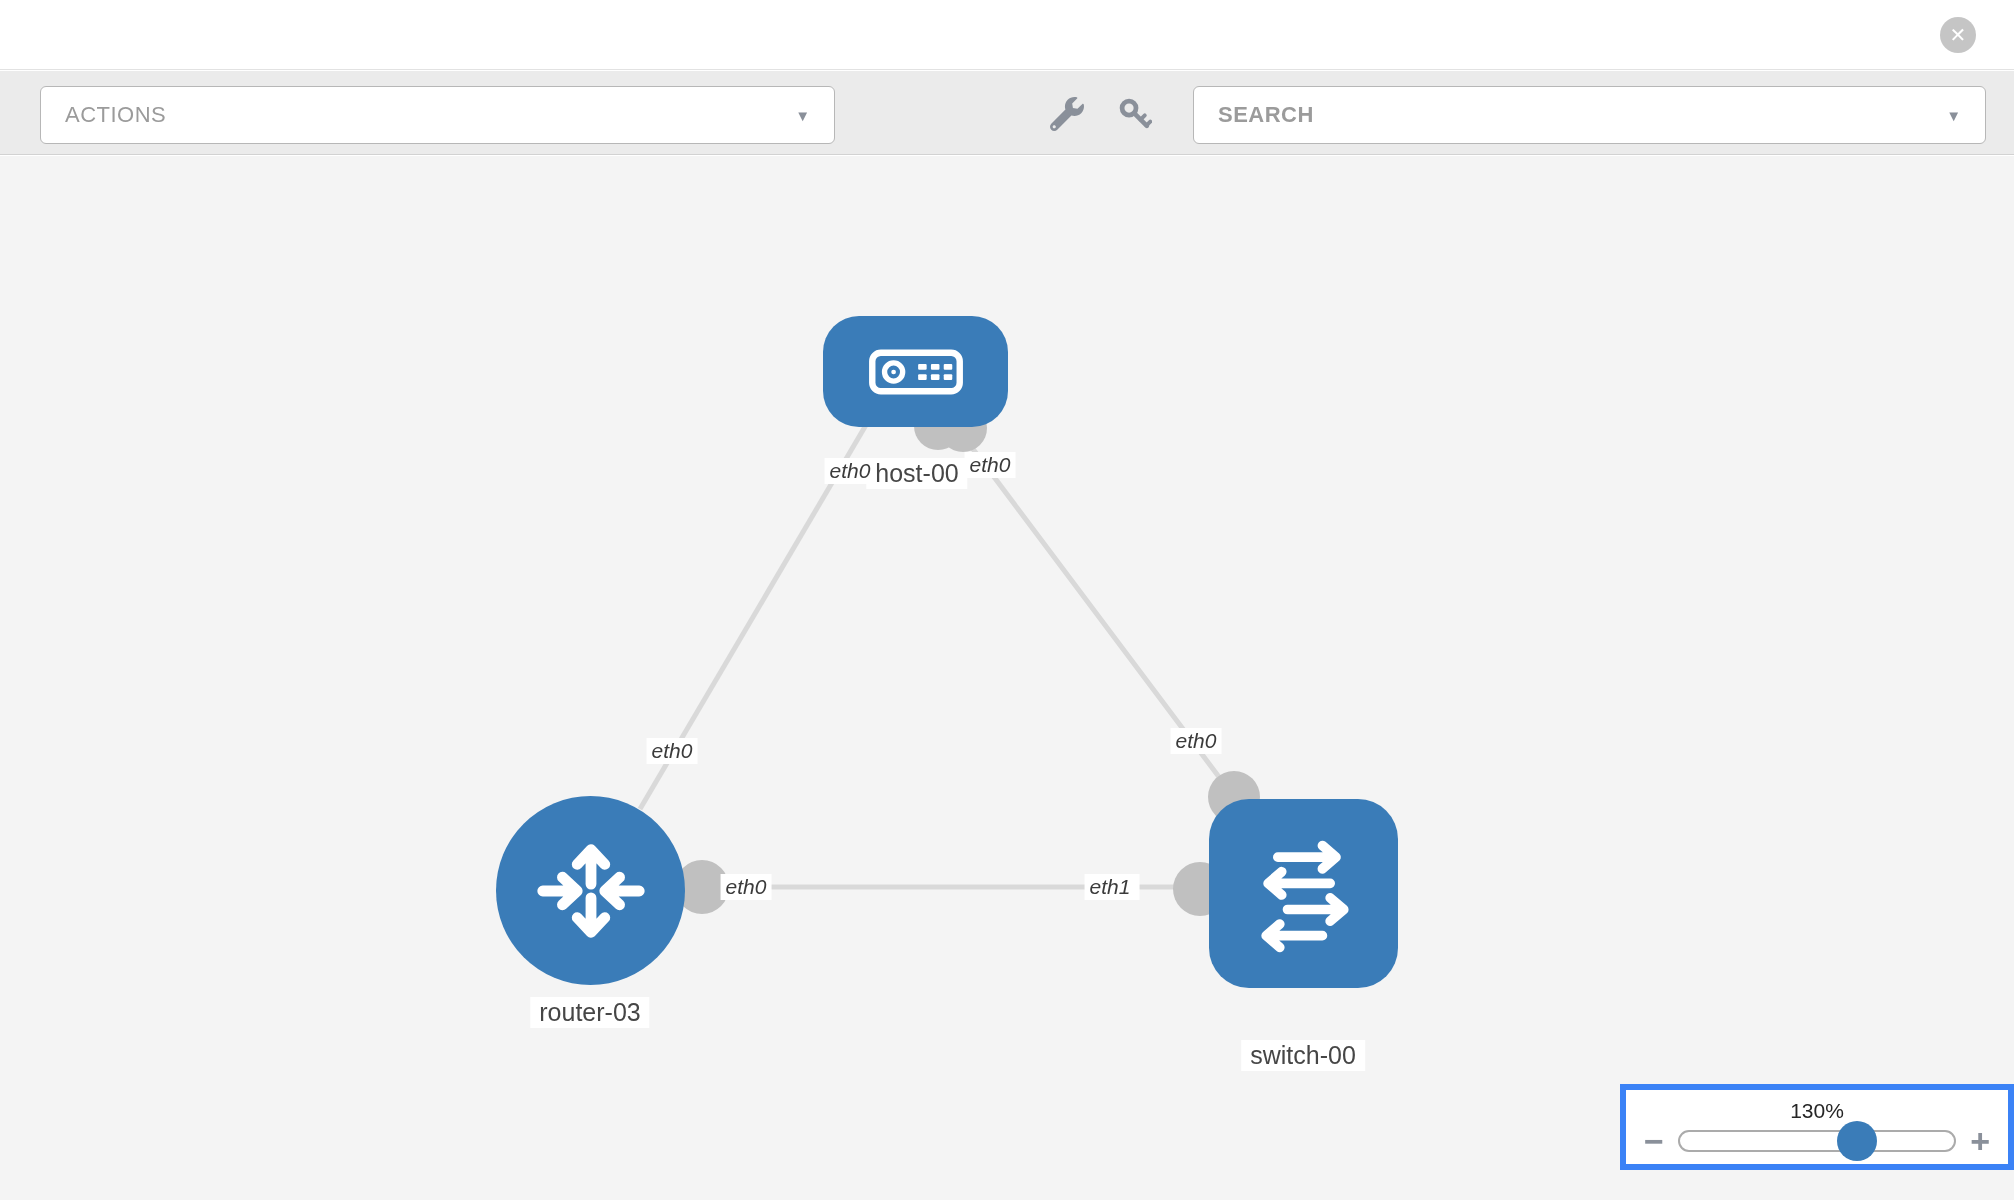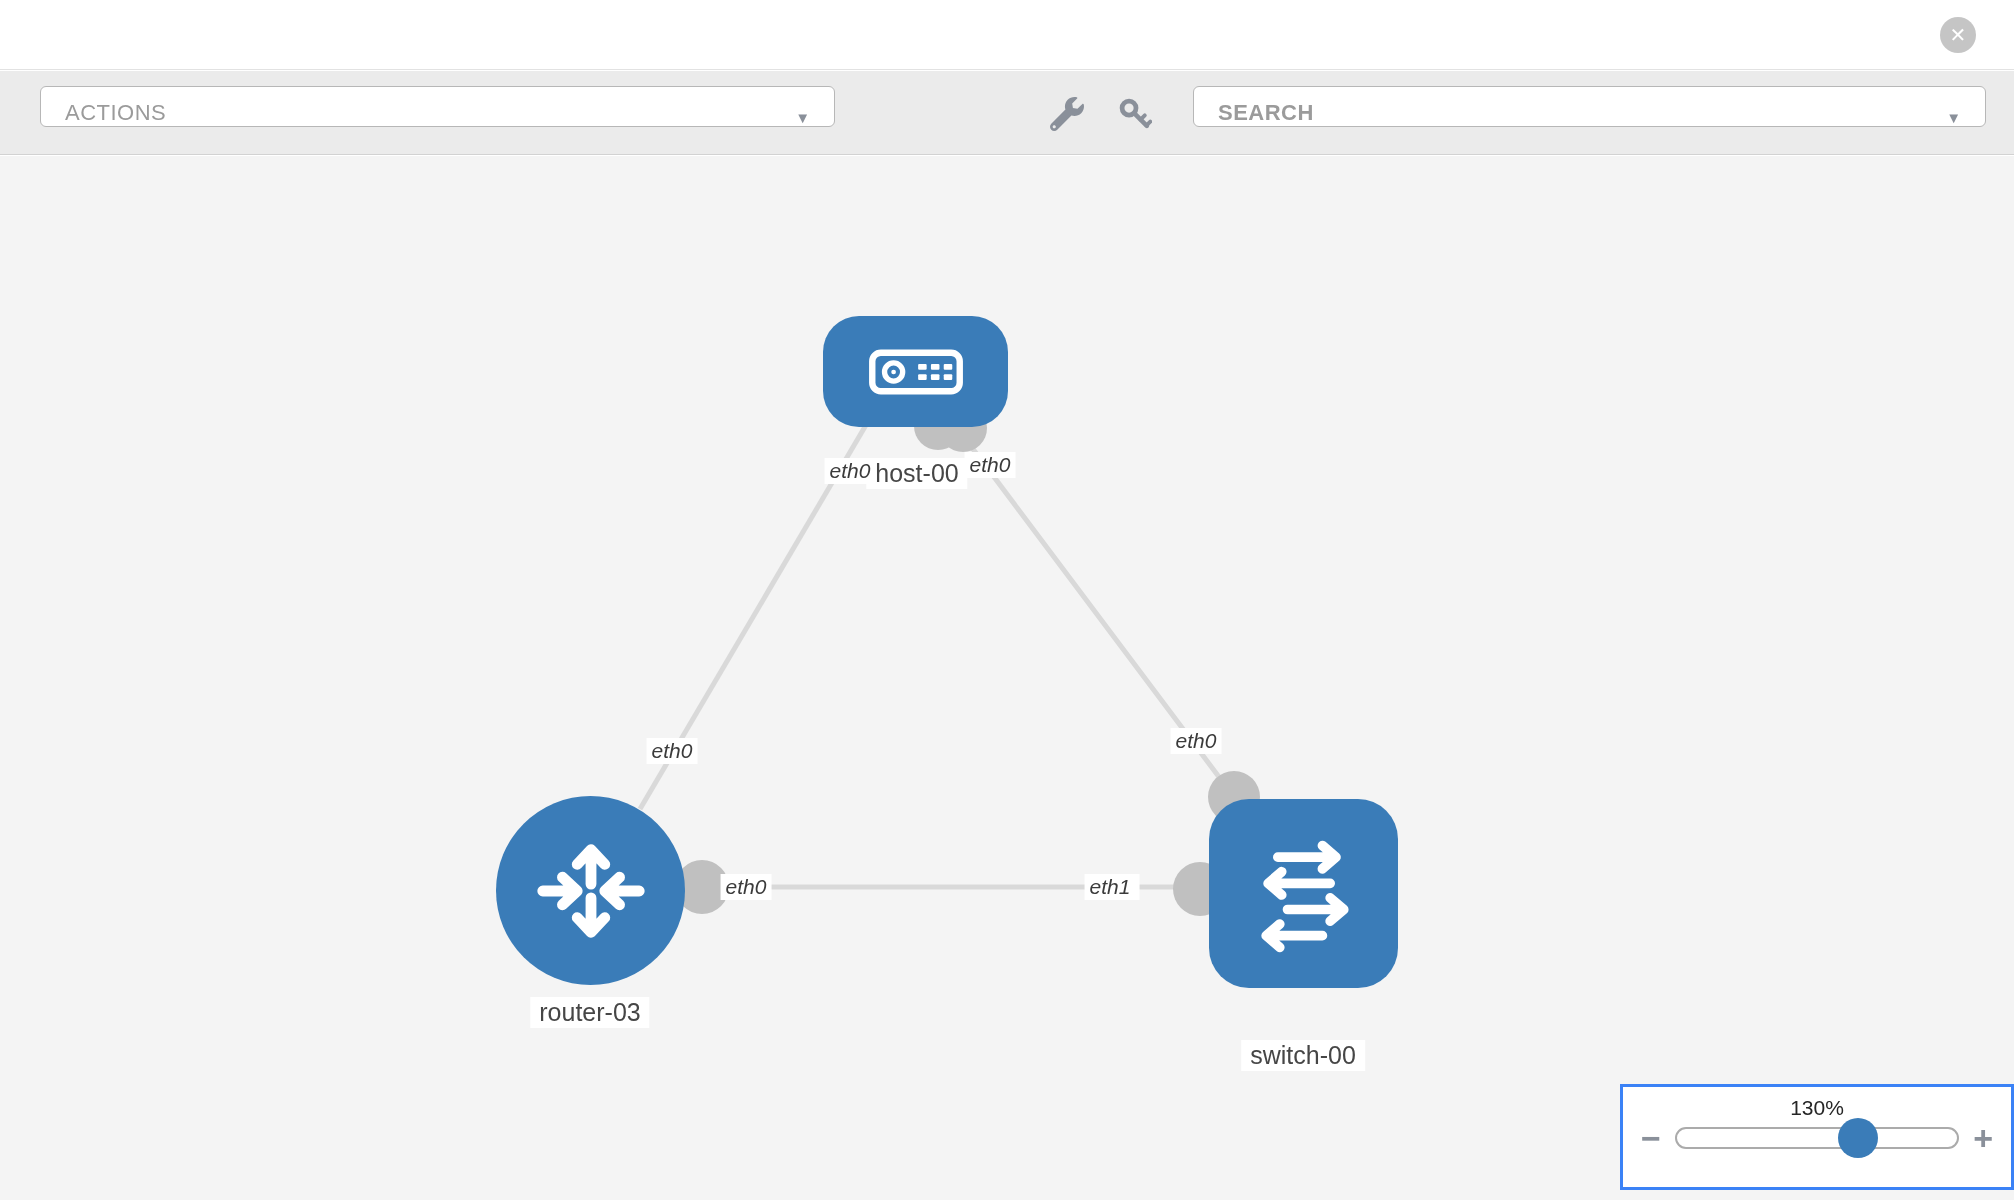--- a/index.html
+++ b/index.html
@@ -19,22 +19,22 @@
   .header{position:absolute;left:0;top:0;width:2014px;height:70px;background:#fff;
           border-bottom:1px solid #e2e2e2;display:flex;align-items:center;padding:0 38px;}
   .header .title{font-size:25px;font-weight:bold;color:#4d4d4d;letter-spacing:.2px;}
   .close-btn{margin-left:auto;width:36px;height:36px;border-radius:50%;background:#c5c5c5;
              color:#fff;display:flex;align-items:center;justify-content:center;
              font-size:20px;font-weight:bold;cursor:pointer;user-select:none;}
 
   
   .toolbar{position:absolute;left:0;top:71px;width:2014px;height:84px;background:var(--toolbar-bg);
            border-bottom:1px solid #d2d2d2;}
-  .dd{position:absolute;top:15px;height:41px;background:#fff;border:1px solid #b7b7b7;
-      border-radius:6px;display:flex;align-items:flex-end;padding:0 24px;cursor:pointer;}
+  .dd{position:absolute;top:15px;height:58px;background:#fff;border:1px solid #b7b7b7;
+      border-radius:6px;display:flex;align-items:center;padding:0 24px;cursor:pointer;}
   .dd .dd-label{font-size:22px;color:var(--muted-text);letter-spacing:.5px;}
   .dd .caret{margin-left:auto;color:var(--icon-gray);font-size:15px;}
   .dd-actions{left:40px;width:795px;}
   .dd-search{left:1193px;width:793px;font-weight:bold;}
   .tool-icon{position:absolute;top:26px;width:34px;height:34px;color:var(--icon-gray);cursor:pointer;}
   .tool-wrench{left:1050px;}
   .tool-key{left:1118px;}
   .tool-icon svg{width:100%;height:100%;display:block;}
 
   
@@ -59,22 +59,22 @@
               font-size:21px;padding:1px 5px;white-space:nowrap;font-style:italic;}
   .pl-host-left{left:850px;top:315px;}
   .pl-host-right{left:990px;top:309px;}
   .pl-router-top{left:672px;top:595px;}
   .pl-switch-top{left:1196px;top:585px;}
   .pl-router-right{left:746px;top:731px;}
   .pl-switch-left-back{left:1114px;top:731px;z-index:3;}
   .pl-switch-left-front{left:1110px;top:731px;z-index:4;}
 
   
-  .zoom-panel{position:absolute;left:1620px;top:928px;width:394px;height:106px;background:#fff;
-              border:3px solid #3b82f6;}
+  .zoom-panel{position:absolute;left:1620px;top:928px;width:394px;height:86px;background:#fff;
+              border:6px solid #3b82f6;}
   .zoom-value{margin-top:9px;text-align:center;font-size:21px;color:#262626;}
   .zoom-row{display:flex;align-items:center;margin-top:3px;padding:0 18px;}
   .zoom-minus,.zoom-plus{color:var(--icon-gray);font-size:34px;font-weight:bold;line-height:30px;
                          cursor:pointer;user-select:none;}
   .zoom-track{flex:1;height:22px;border:2px solid #ababab;border-radius:12px;background:#fff;
               margin:0 14px;position:relative;cursor:pointer;}
   .zoom-thumb{position:absolute;left:calc(64.5% - 20px);top:-11px;width:40px;height:40px;
               border-radius:50%;background:var(--node-blue);cursor:grab;}
 </style>
 </head>

